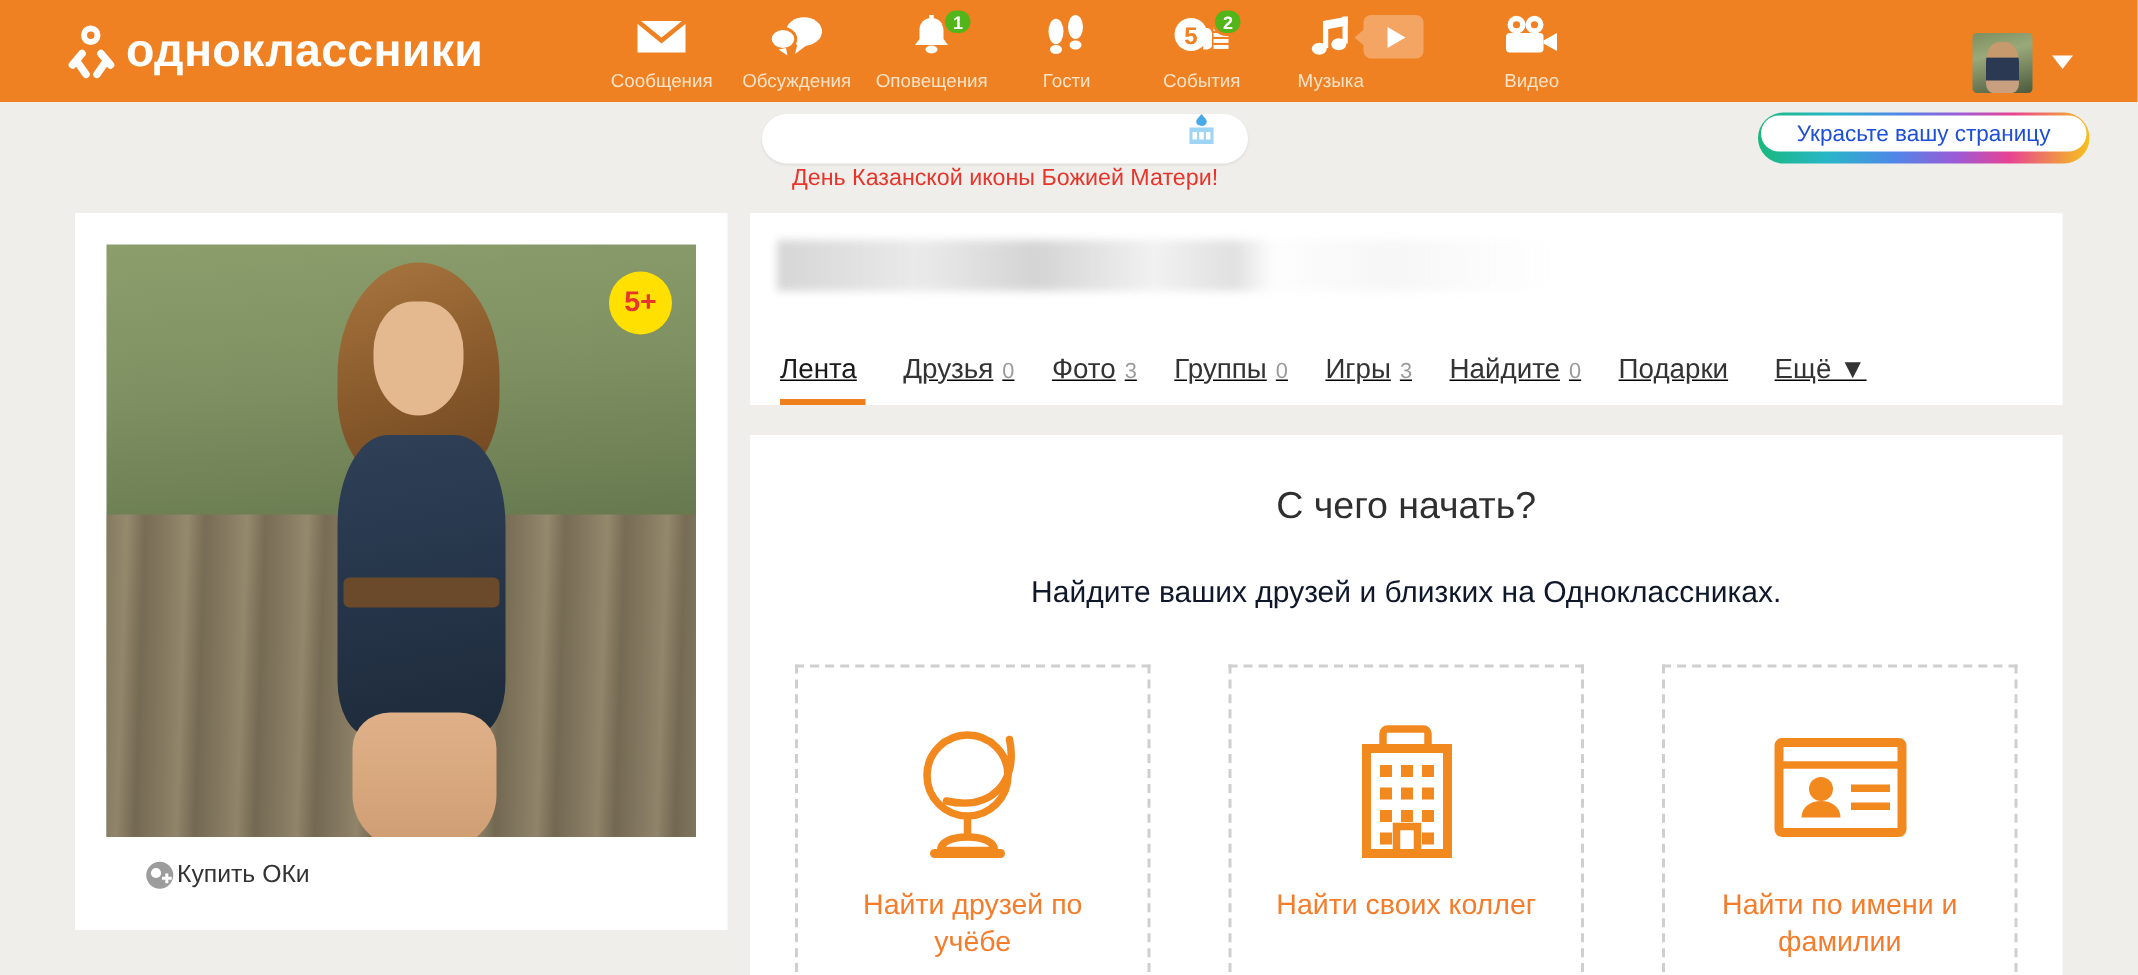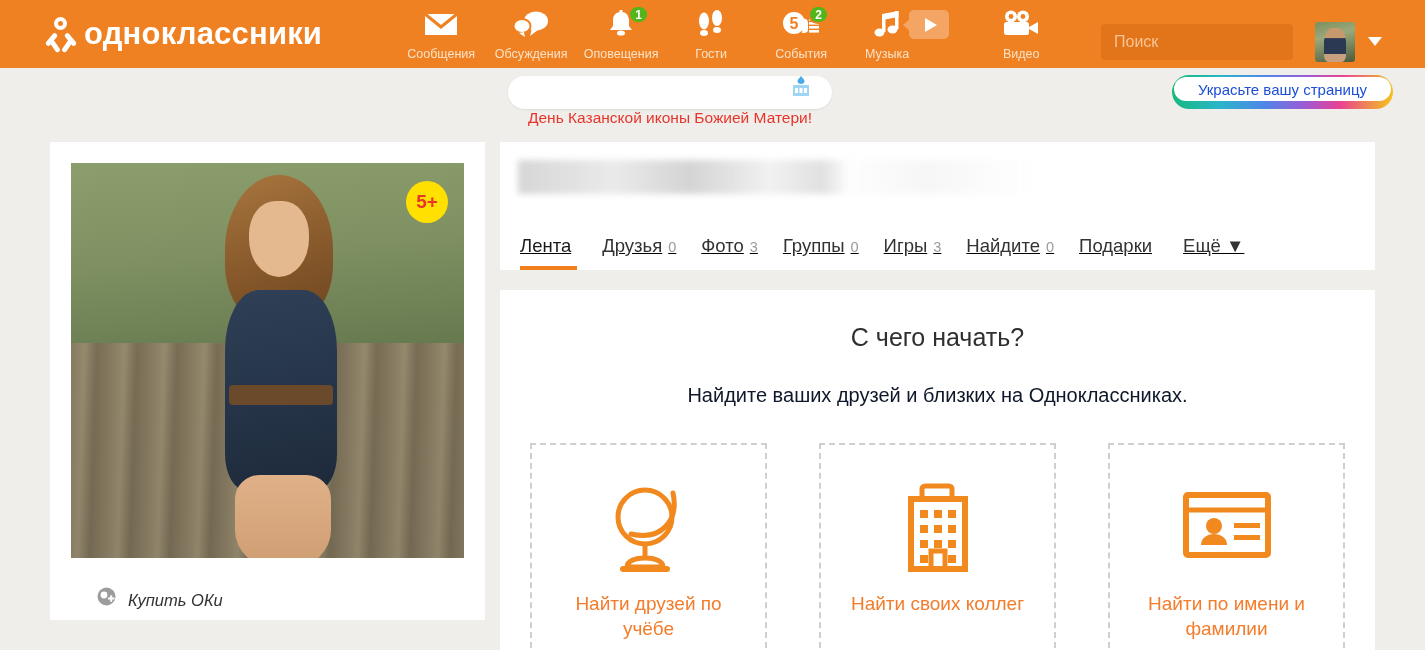--- a/index.html
+++ b/index.html
@@ -171,22 +171,22 @@
   .badge5 {
     position: absolute; right: 16px; top: 18px;
     width: 42px; height: 42px; border-radius: 50%;
     background: #FFE000;
     display: flex; align-items: center; justify-content: center;
     color: #E8352B; font-size: 19px; font-weight: bold;
   }
 
   .side-links { padding: 16px 0 10px 26px; }
   .side-link {
-    display: flex; align-items: flex-end; gap: 12px;
-    height: 36px; cursor: pointer; text-decoration: none; font-style: italic;
+    display: flex; align-items: flex-start; gap: 2px;
+    height: 36px; cursor: pointer; text-decoration: none;
   }
   .side-link-label { color: #333; font-size: 16.5px; }
 
   
   .name-card { height: 128px; padding: 18px 0 0 18px; position: relative; }
   .name-blur {
     width: 525px; height: 34px;
     background: linear-gradient(90deg,
       rgba(180,180,180,.55) 0%, rgba(205,205,205,.42) 18%,
       rgba(170,170,170,.50) 33%, rgba(215,215,215,.34) 48%,
@@ -332,29 +332,20 @@
           <circle cx="21" cy="6.5" r="6" fill="#fff"></circle>
             <circle cx="21" cy="6.5" r="2.4" fill="#F08122"></circle>
           <rect x="2" y="12" width="25" height="13" rx="2.5" fill="#fff"></rect>
           <path d="M27 17 l9-5 v12 l-9-5z" fill="#fff"></path>
         </svg>
       </span>
       <span class="nav-label">Видео</span>
     </a>
   </div>
 
-  <div class="search-box">
-    <input class="search-input" value="" placeholder="Поиск" style="">
-    <span class="search-ico">
-      <svg width="22" height="22" viewBox="0 0 22 22">
-          <circle cx="9" cy="9" r="7" fill="none" stroke="#FAC496" stroke-width="2.4"></circle>
-          <line x1="14" y1="14" x2="21" y2="21" stroke="#FAC496" stroke-width="2.4"></line>
-        </svg>
-    </span>
-  </div>
 
   <div class="avatar-top">
       <span class="av-person"></span>
     </div>
   <div class="caret-top"></div>
 </div>
 
 <div class="subbar">
   <div class="holiday-pill">
     <span>

